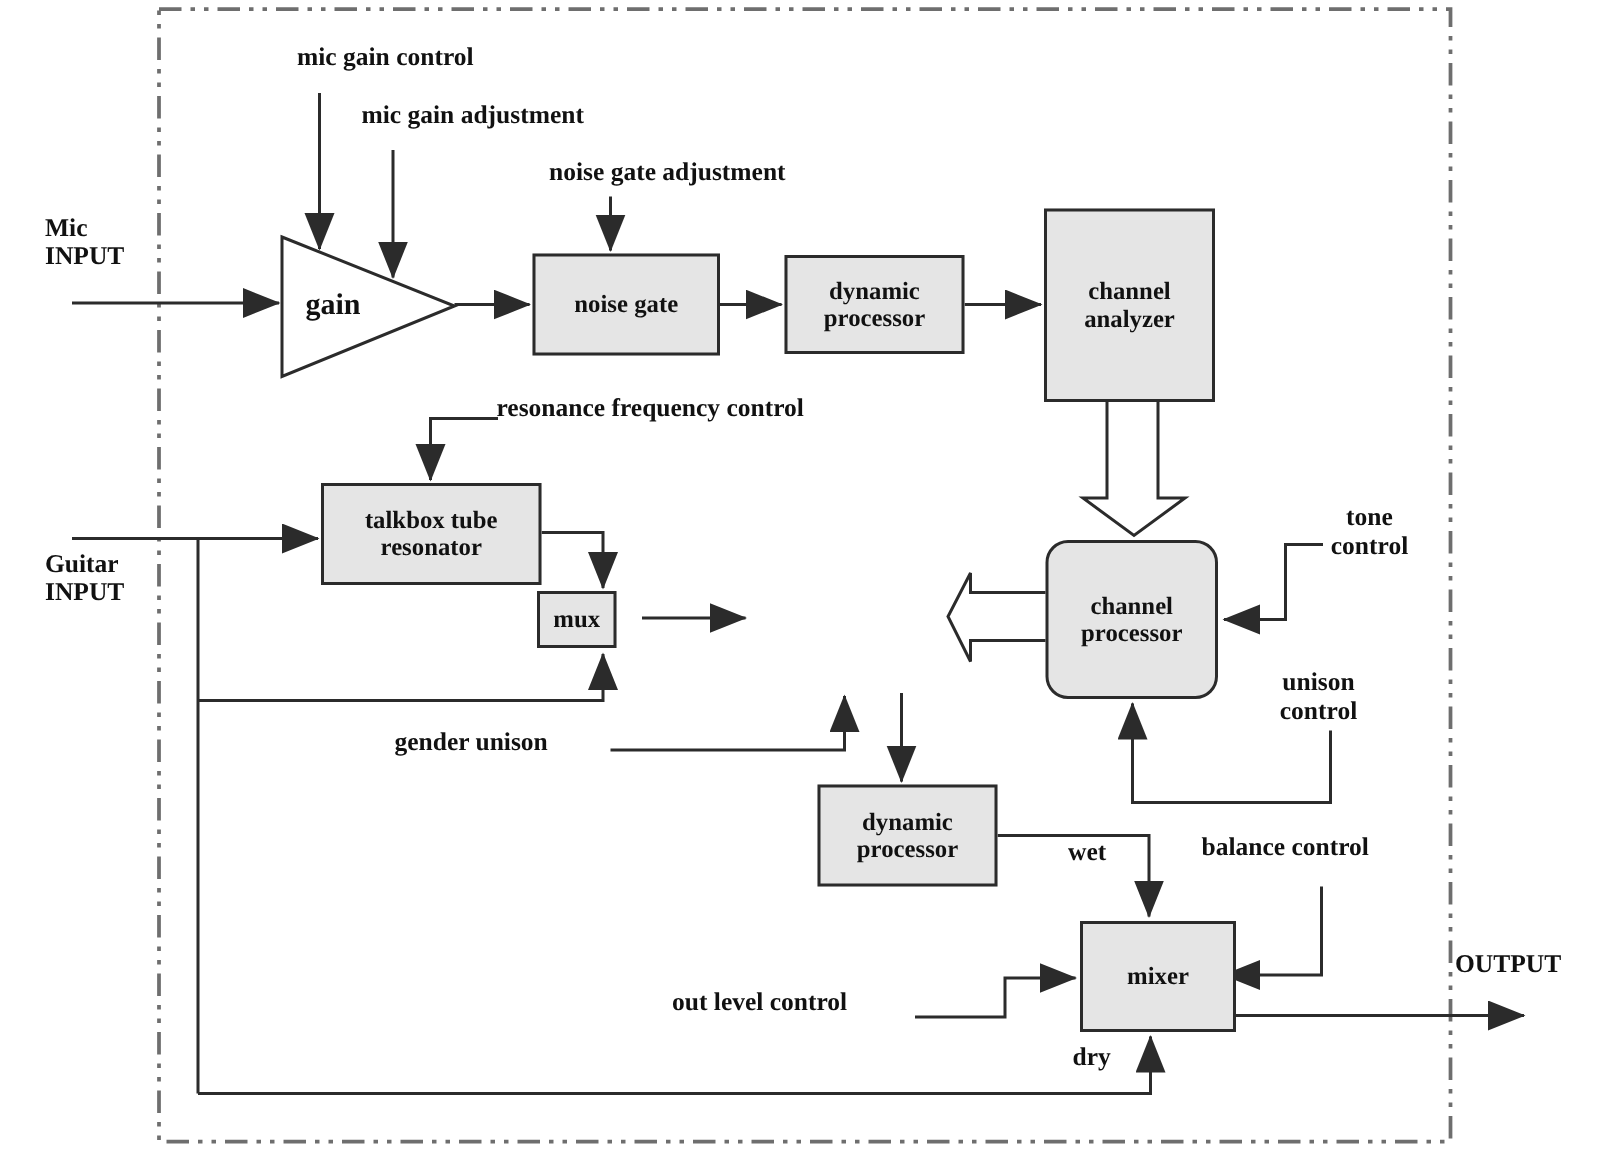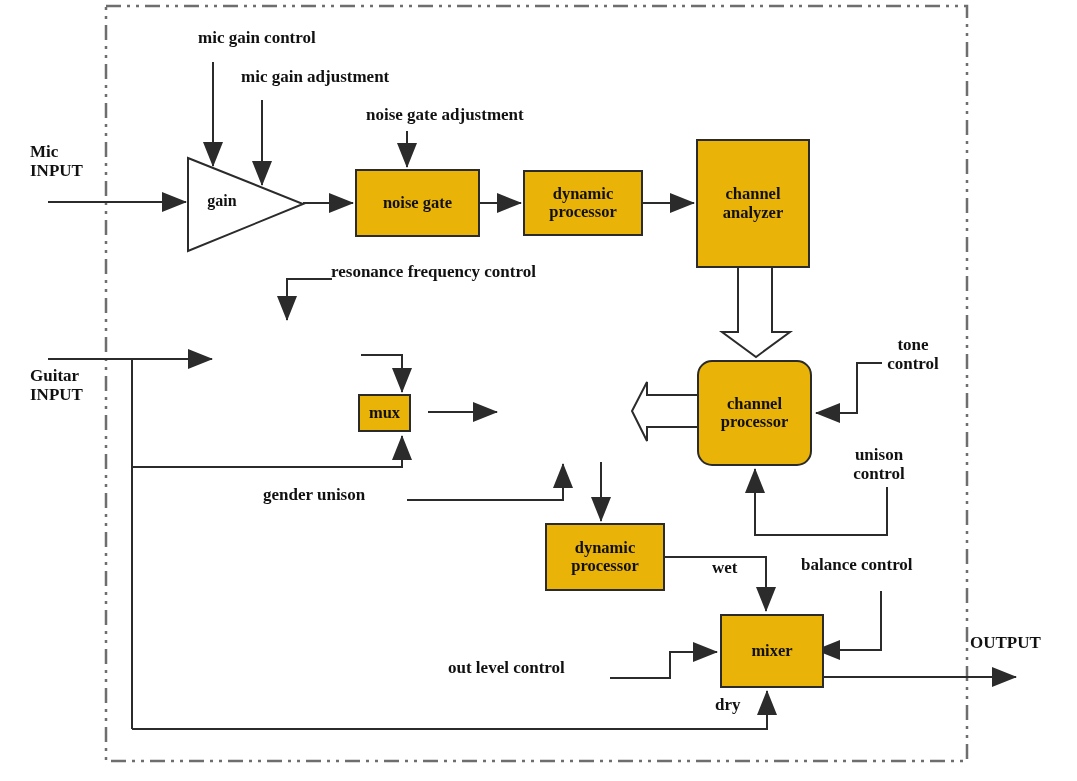--- a/index.html
+++ b/index.html
@@ -15,40 +15,40 @@
   }
   .canvas svg.wires {
     position: absolute;
     left: 0; top: 0;
     width: 1077px; height: 781px;
   }
   .box {
     position: absolute;
     box-sizing: border-box;
     border: 2px solid #2b2b2b;
-    background: #eab308;
+    background: #e5e5e5;
     display: flex;
     align-items: center;
     justify-content: center;
     text-align: center;
     font-size: 16.5px;
     line-height: 1.12;
     padding: 1px 2px;
   }
   .lbl {
     position: absolute;
     font-size: 17px;
     line-height: 1.1;
     white-space: nowrap;
   }
   .lbl.wrap { white-space: normal; }
   .lbl.center { text-align: center; }
   .gain-text {
     position: absolute;
-    font-size: 16px;
+    font-size: 20px;
     text-align: center;
   }
 </style>
 </head>
 <body>
 
 <div class="canvas">
 
   <svg class="wires" viewBox="0 0 1077 781">
     <defs>
@@ -92,20 +92,21 @@
   </svg>
 
   <div class="gain-text" style="left:196px; top:192px; width:52px;">gain</div>
 
   <div class="box" style="left:355px; top:169px; width:125px; height:68px;">noise gate</div>
 
   <div class="box" style="left:523px; top:170px; width:120px; height:66px;">dynamic processor</div>
 
   <div class="box" style="left:696px; top:139px; width:114px; height:129px;">channel analyzer</div>
 
+  <div class="box" style="left:214px; top:322px; width:147px; height:68px;">talkbox tube resonator</div>
 
   <div class="box" style="left:358px; top:394px; width:53px; height:38px;">mux</div>
 
 
   <div class="box" style="left:697px; top:360px; width:115px; height:106px;border-radius:15px;">channel processor</div>
 
   <div class="box" style="left:545px; top:523px; width:120px; height:68px;">dynamic processor</div>
 
   <div class="box" style="left:720px; top:614px; width:104px; height:74px;">mixer</div>
 

